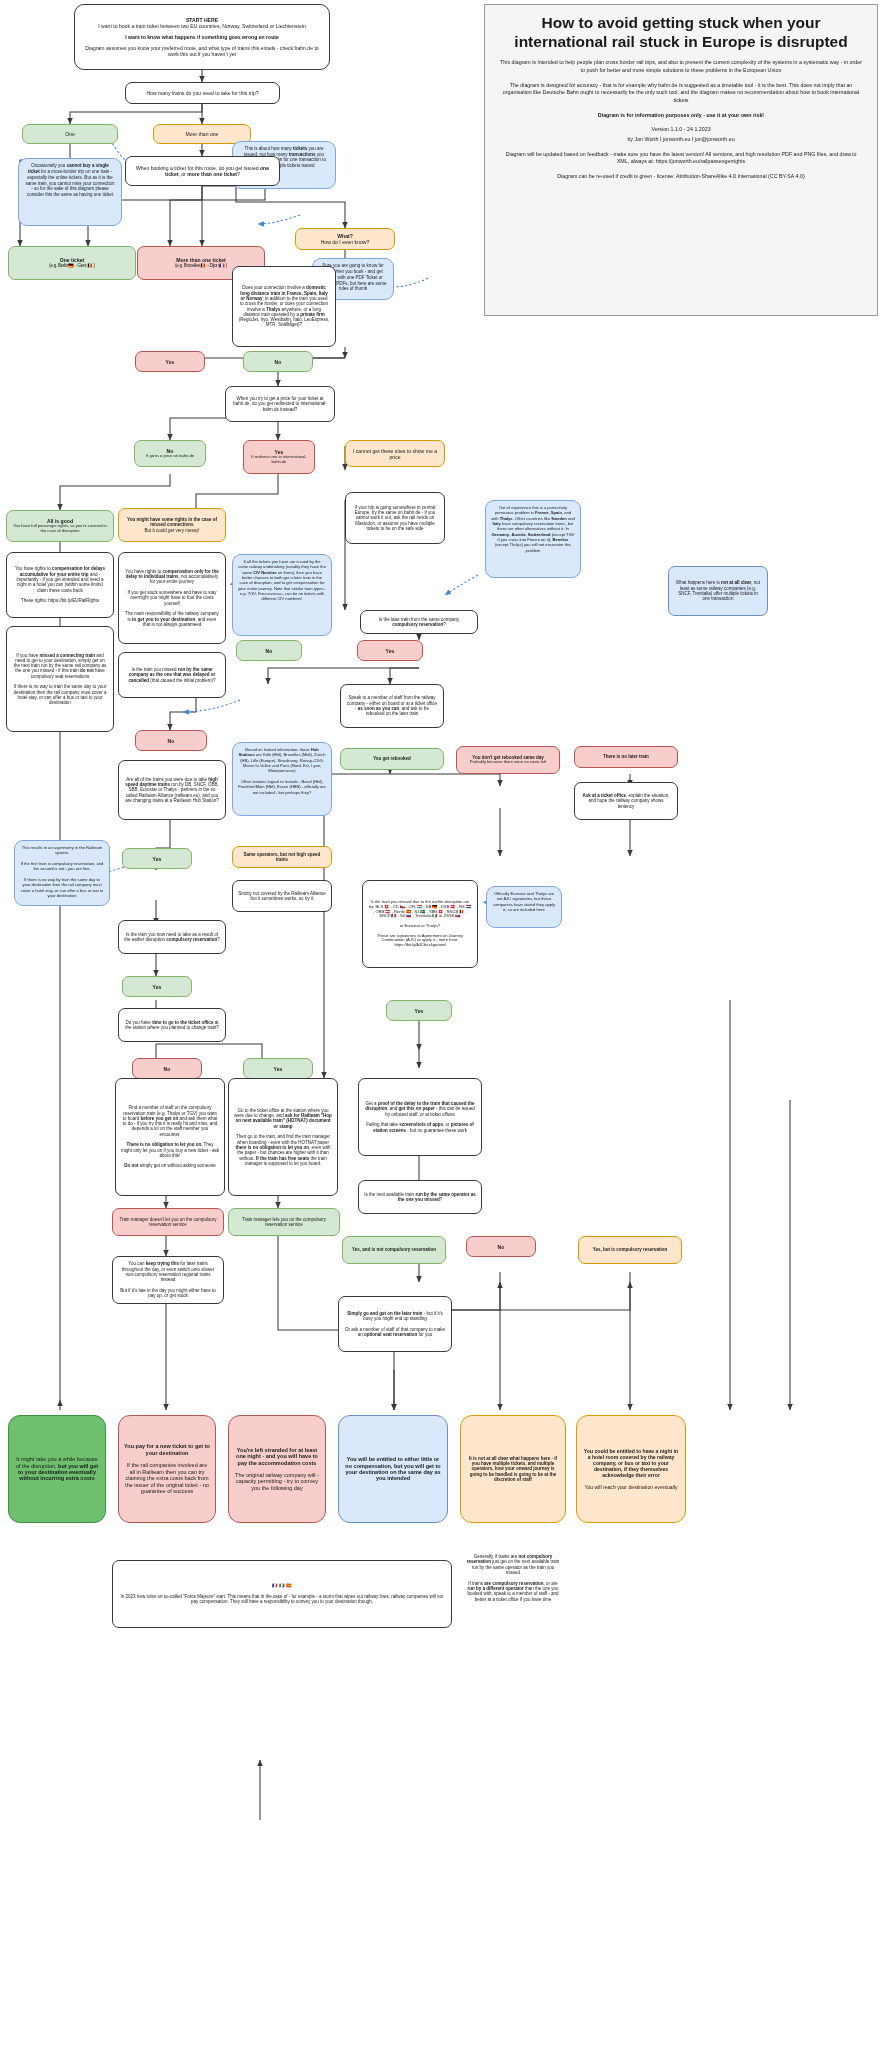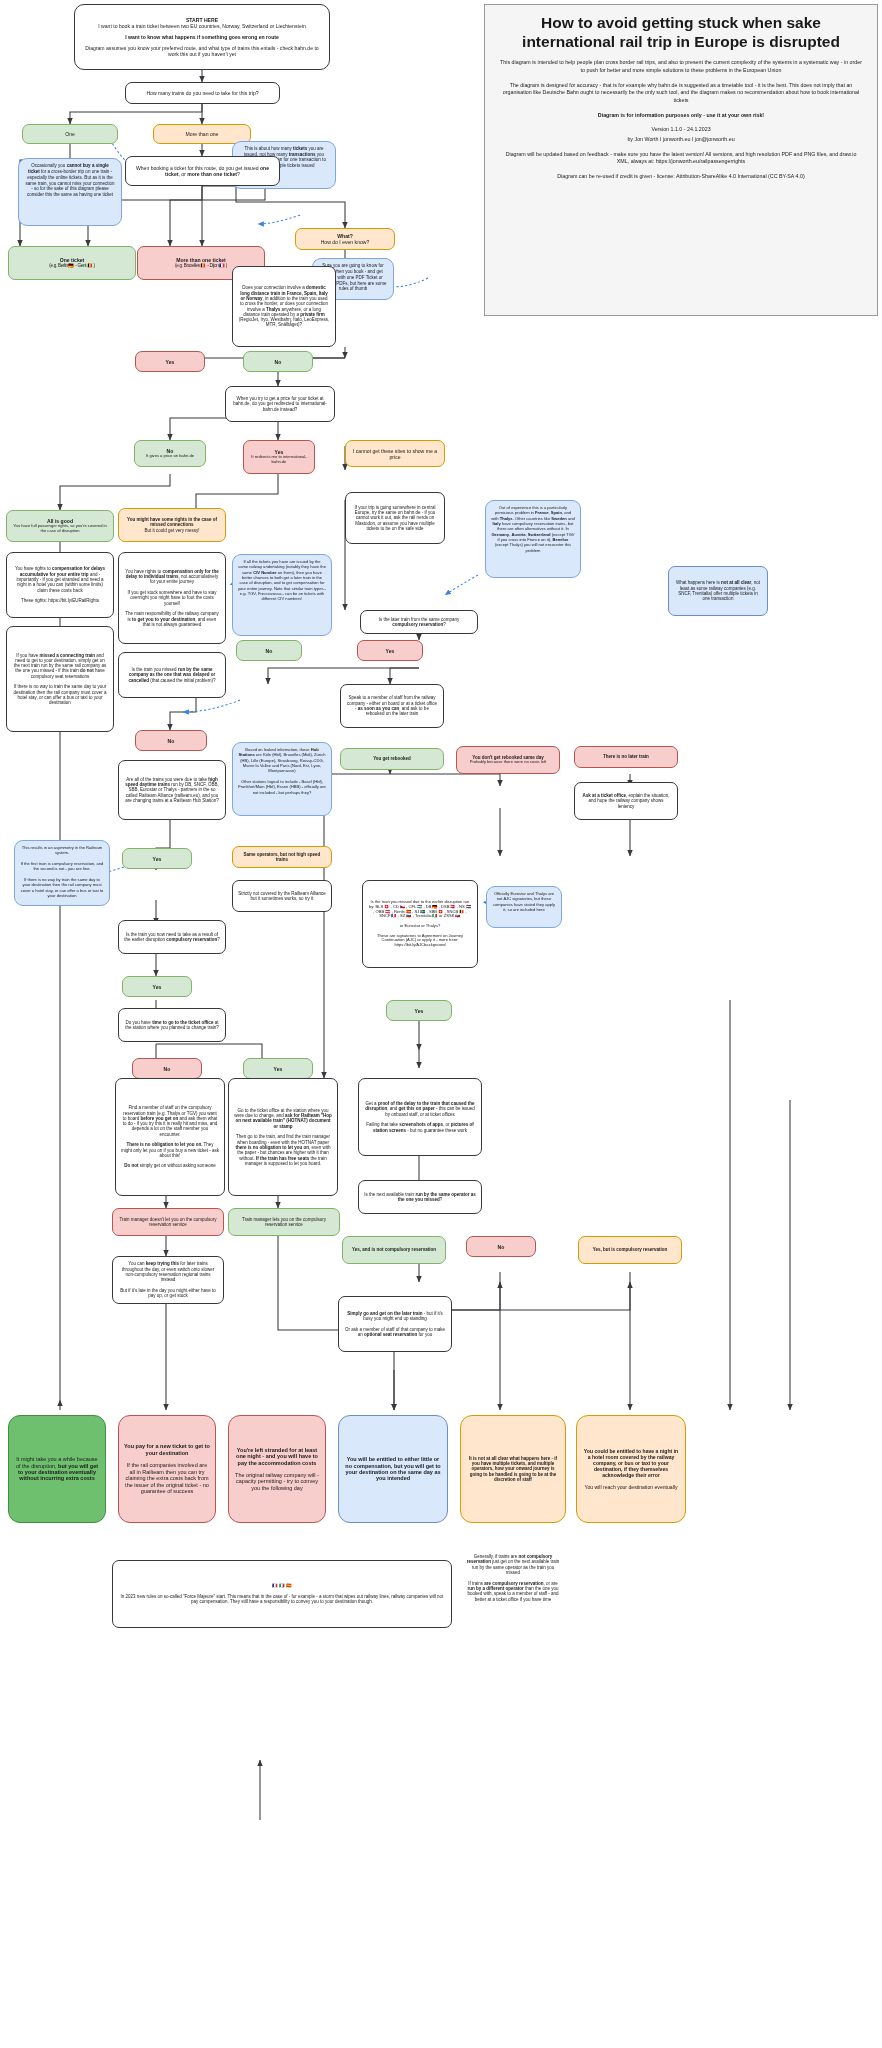--- a/index.html
+++ b/index.html
@@ -119,21 +119,21 @@
       <path d="M392,565 Q370,570 340,585" transform="translate(-110,0)"></path>
       <path d="M300,700 Q270,712 243,712" transform="translate(-60,0)"></path>
       <path d="M316,862 Q290,874 262,876" transform="translate(-180,0)"></path>
       <path d="M578,520 Q560,530 545,540" transform="translate(-100,55)"></path>
       <path d="M588,905 Q565,905 545,902" transform="translate(-62,0)"></path>
       <path d="M370,838 Q340,848 316,850" transform="translate(-70,-90)"></path>
     </g>
   </svg>
 
   <div class="panel" style="left:484px;top:4px;width:394px;height:312px;">
-    <div class="ttl">How to avoid getting stuck when sake international rail trip in Europe is disrupted</div>
+    <div class="ttl">How to avoid getting stuck when your international rail stuck in Europe is disrupted</div>
     <div class="ptxt">This diagram is intended to help people plan cross border rail trips, and also to present the current complexity of the systems in a systematic way - in order to push for better and more simple solutions to these problems in the European Union</div>
     <div class="ptxt">The diagram is designed for accuracy - that is for example why bahn.de is suggested as a timetable tool - it is the best. This does not imply that an organisation like Deutsche Bahn ought to necessarily be the only such tool, and the diagram makes no recommendation about how to book international tickets</div>
     <div class="ptxt b">Diagram is for information purposes only - use it at your own risk!</div>
     <div class="ptxt" style="margin-bottom:2px">Version 1.1.0 - 24.1.2023</div>
     <div class="ptxt">by Jon Worth I jonworth.eu I jon@jonworth.eu</div>
     <div class="ptxt">Diagram will be updated based on feedback - make sure you have the latest version! All versions, and high resolution PDF and PNG files, and draw.io XML, always at: https://jonworth.eu/railpassengerrights</div>
     <div class="ptxt">Diagram can be re-used if credit is given - license: Attribution-ShareAlike 4.0 International (CC BY-SA 4.0)</div>
   </div>
 
   <div class="node white" style="left:74px;top:4px;width:256px;height:66px;border-radius:10px;">

